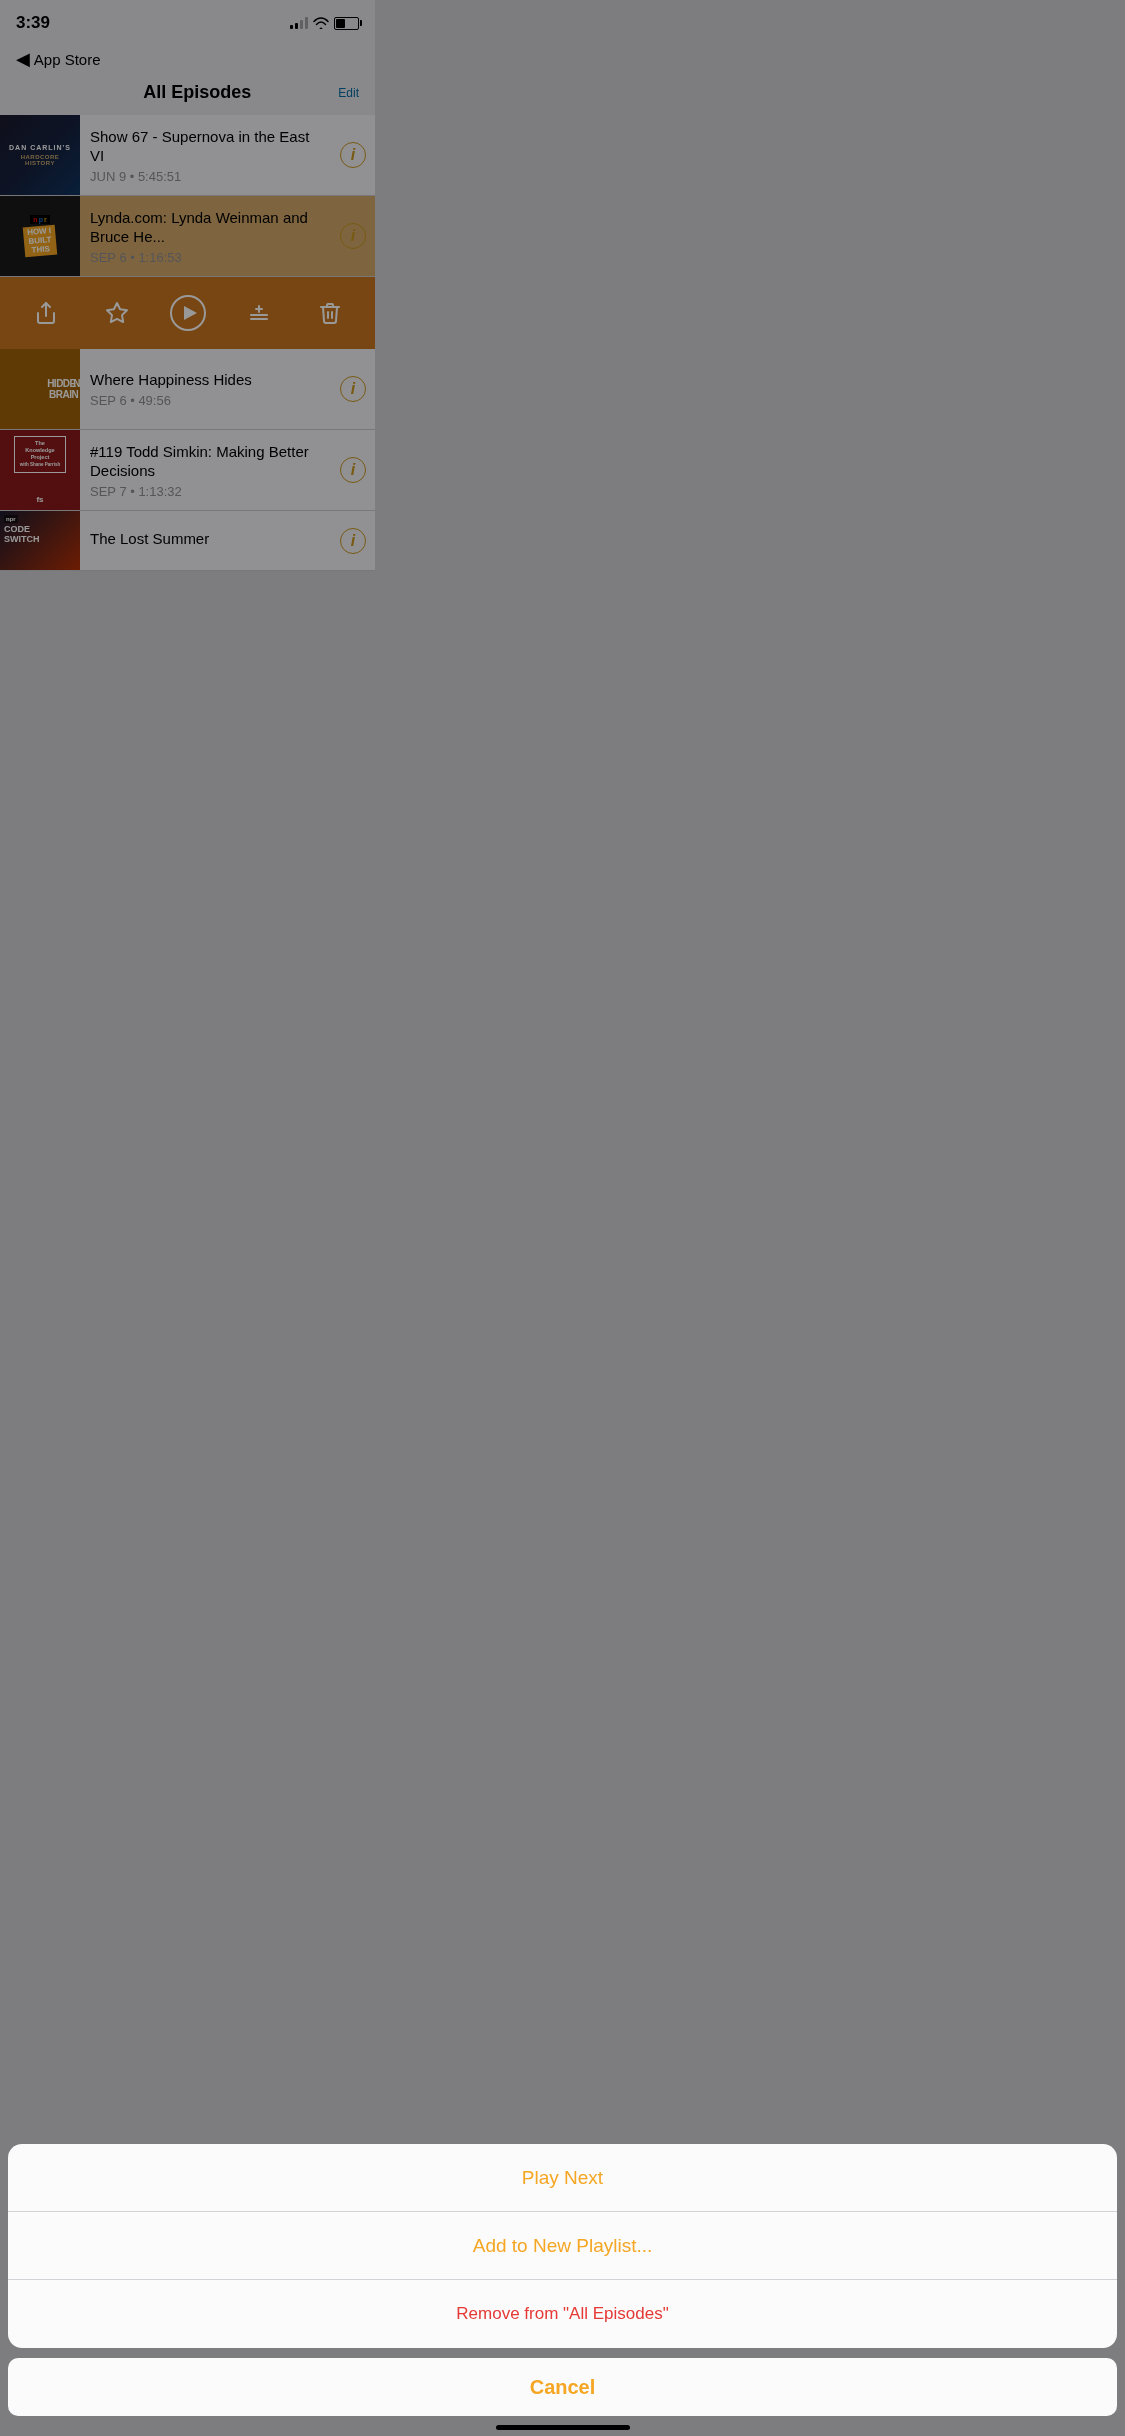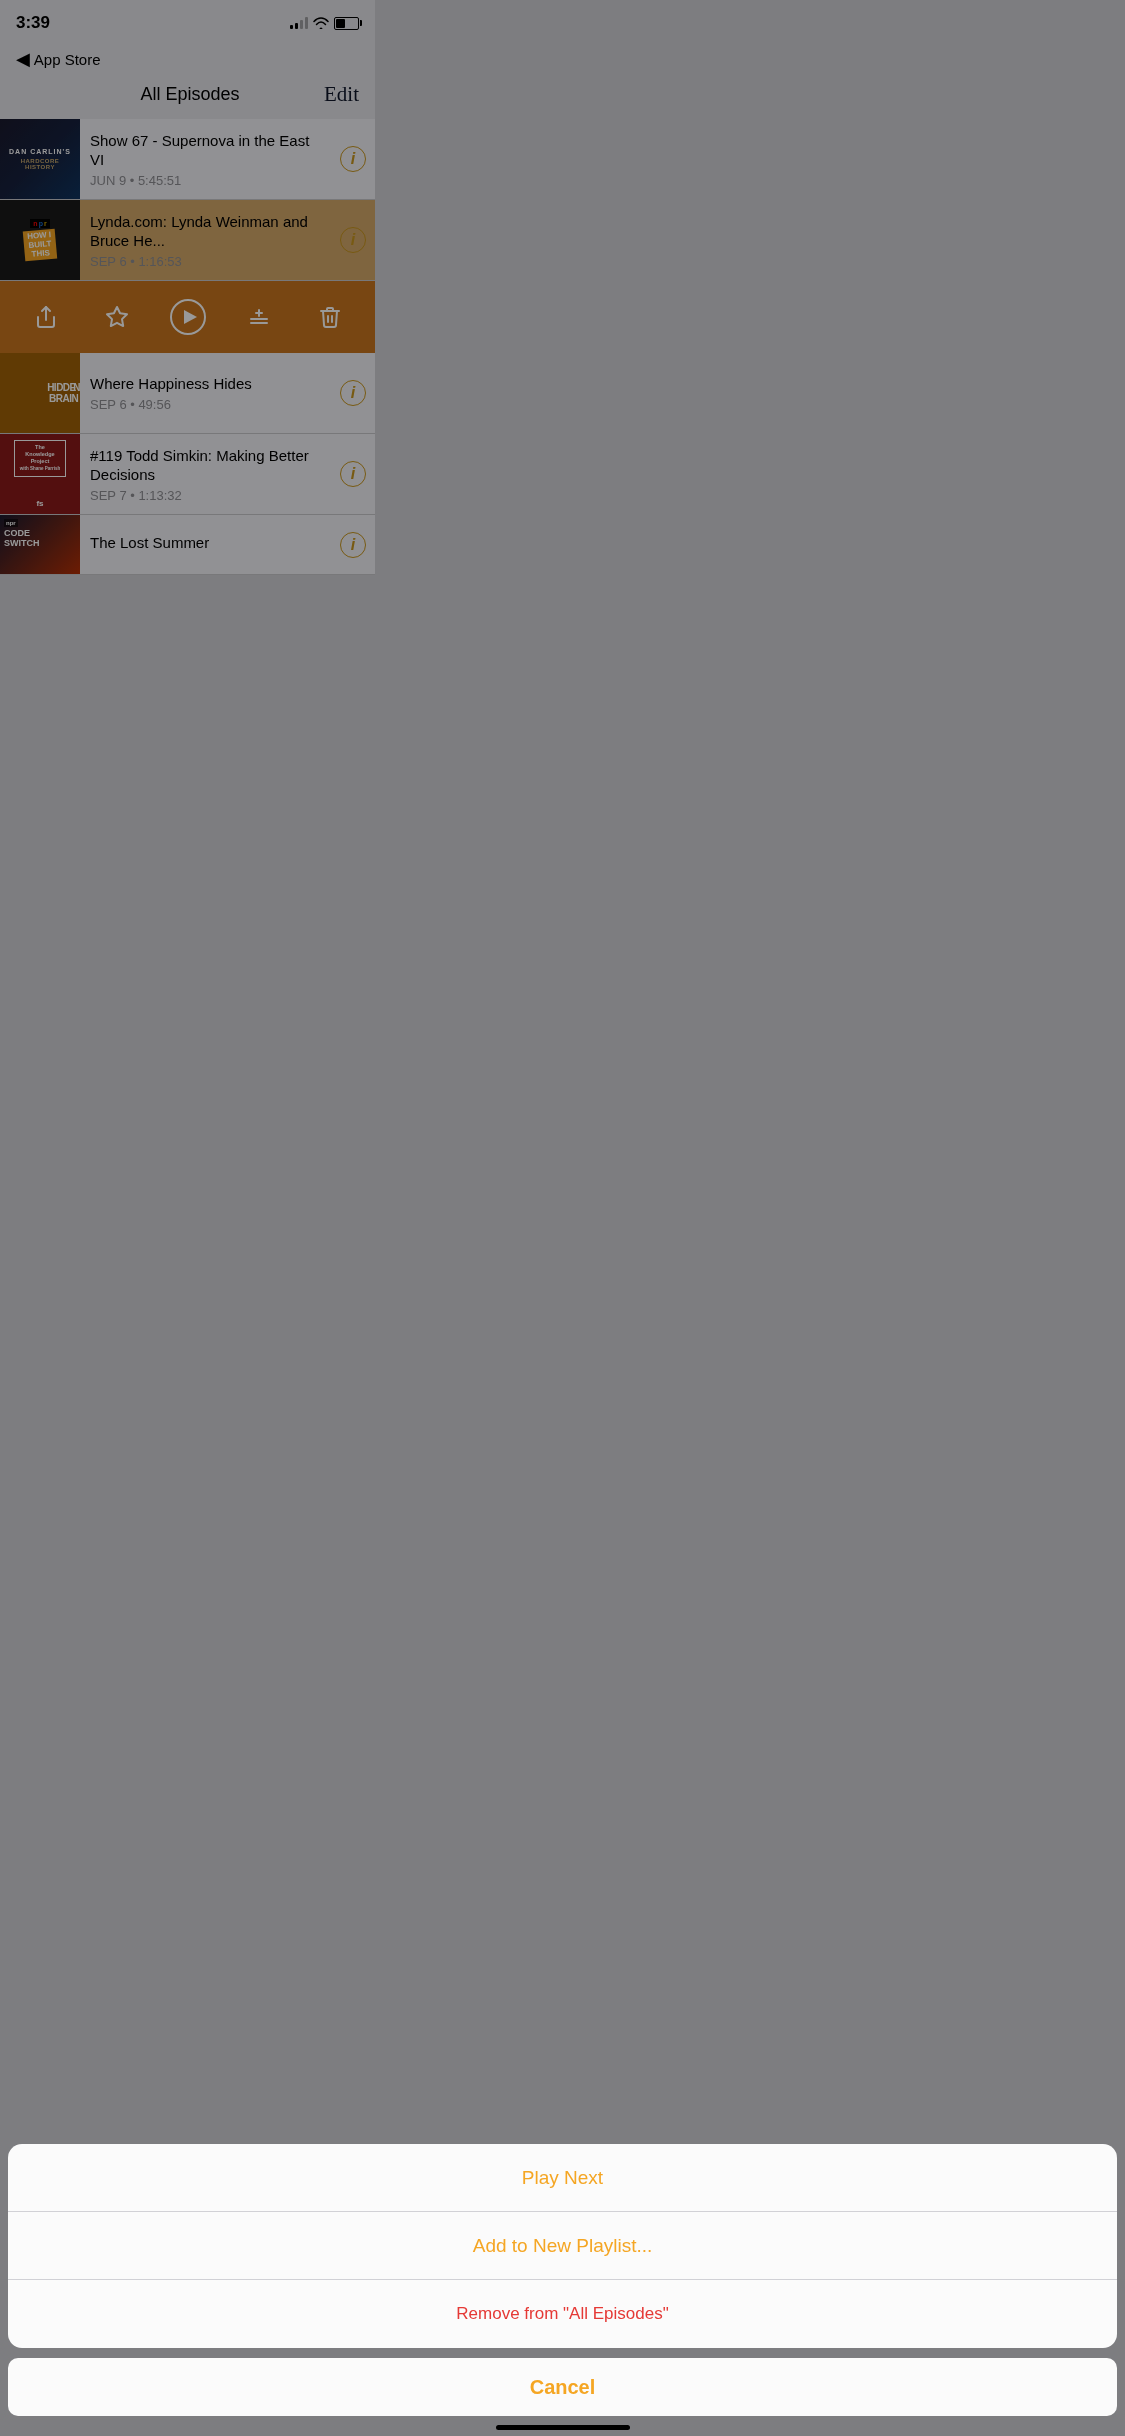--- a/index.html
+++ b/index.html
@@ -98,28 +98,27 @@
     .nav-header {
       background: #e5e5ea;
       display: flex;
       align-items: center;
       justify-content: space-between;
       padding: 4px 16px 12px;
     }
     .nav-left-spacer { width: 40px; }
     .nav-title {
       font-size: 18px;
+      font-weight: 700;
+      color: #000;
+    }
+    .nav-edit {
+      font-size: 12px;
+      color: #0369a1;
       font-weight: 400;
-      color: #000;
-    }
-    .nav-edit {
-      font-size: 21px;
-      color: #0f172a;
-      font-weight: 400;
-      font-family: Liberation Serif, serif;
     }
 
     
     .episode-list {
       background: #e5e5ea;
     }
 
     .episode-item {
       display: flex;
       align-items: stretch;

